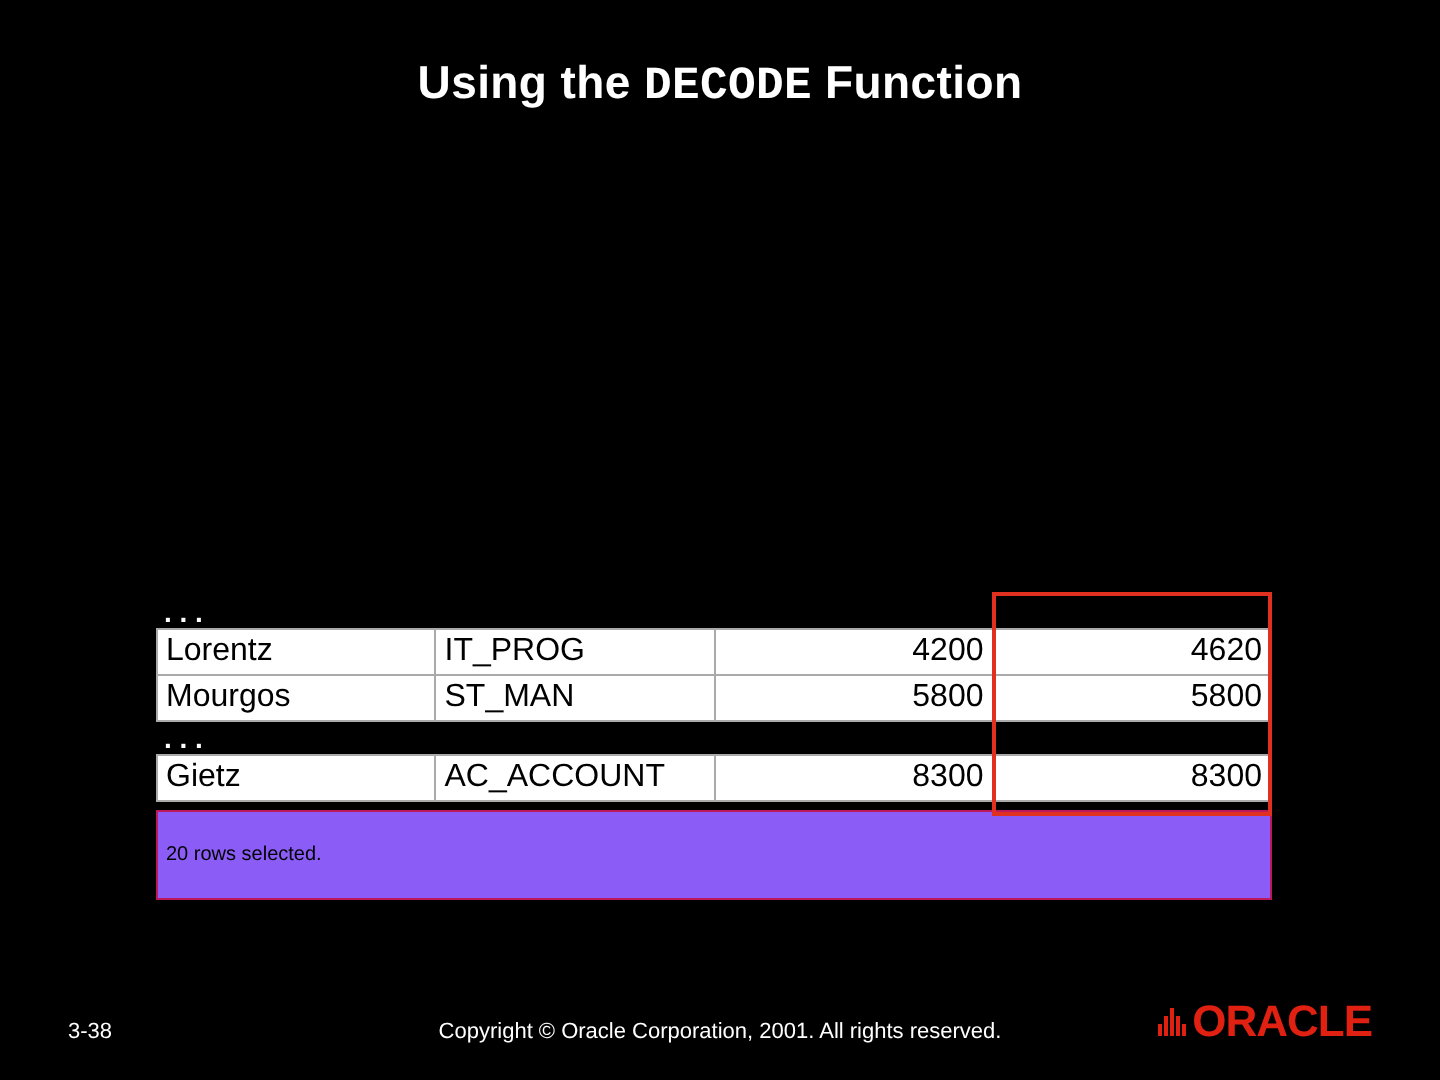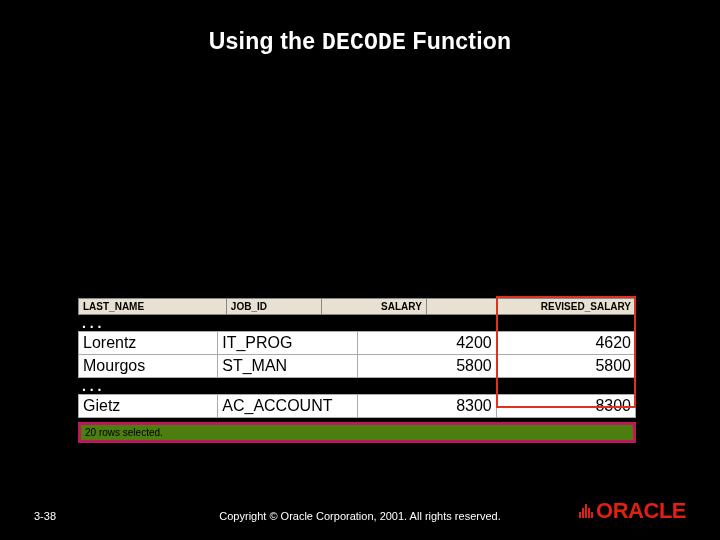--- a/index.html
+++ b/index.html
@@ -73,24 +73,24 @@
   .tbl td.num, .tbl th.num { text-align: right; }
   .ellipsis {
     background: #000;
     color: #fff;
     font-size: 14px;
     font-weight: bold;
     padding: 0 4px;
     line-height: 16px;
   }
   .status {
-    background: #4d7c0f;
-    border: 3px solid #be185d;
+    background: #8b5cf6;
+    border: 1px solid #be185d;
     font-size: 10px;
-    padding: 2px 4px;
+    padding: 16px 4px;
     margin-top: 4px;
   }
   .hl-col {
     position: absolute;
     border: 2px solid #e03020;
     pointer-events: none;
   }
   .footer {
     position: absolute;
     bottom: 18px;
@@ -138,30 +138,20 @@
 <body>
 
 <div class="slide">
 
   <div class="title">
     <span>Using the </span><span class="mono">DECODE</span><span> Function</span>
   </div>
 
 
   <div class="tablewrap">
-    <table class="tbl">
-      <thead>
-        <tr>
-          <th>LAST_NAME</th>
-          <th>JOB_ID</th>
-          <th class="num">SALARY</th>
-          <th class="num">REVISED_SALARY</th>
-        </tr>
-      </thead>
-    </table>
     <div class="ellipsis">. . .</div>
     <table class="tbl">
       <tbody>
         <tr>
           <td style="width:25%">Lorentz</td>
           <td style="width:25%">IT_PROG</td>
           <td style="width:25%" class="num">4200</td>
           <td style="width:25%" class="num">4620</td>
         </tr>
         <tr>

